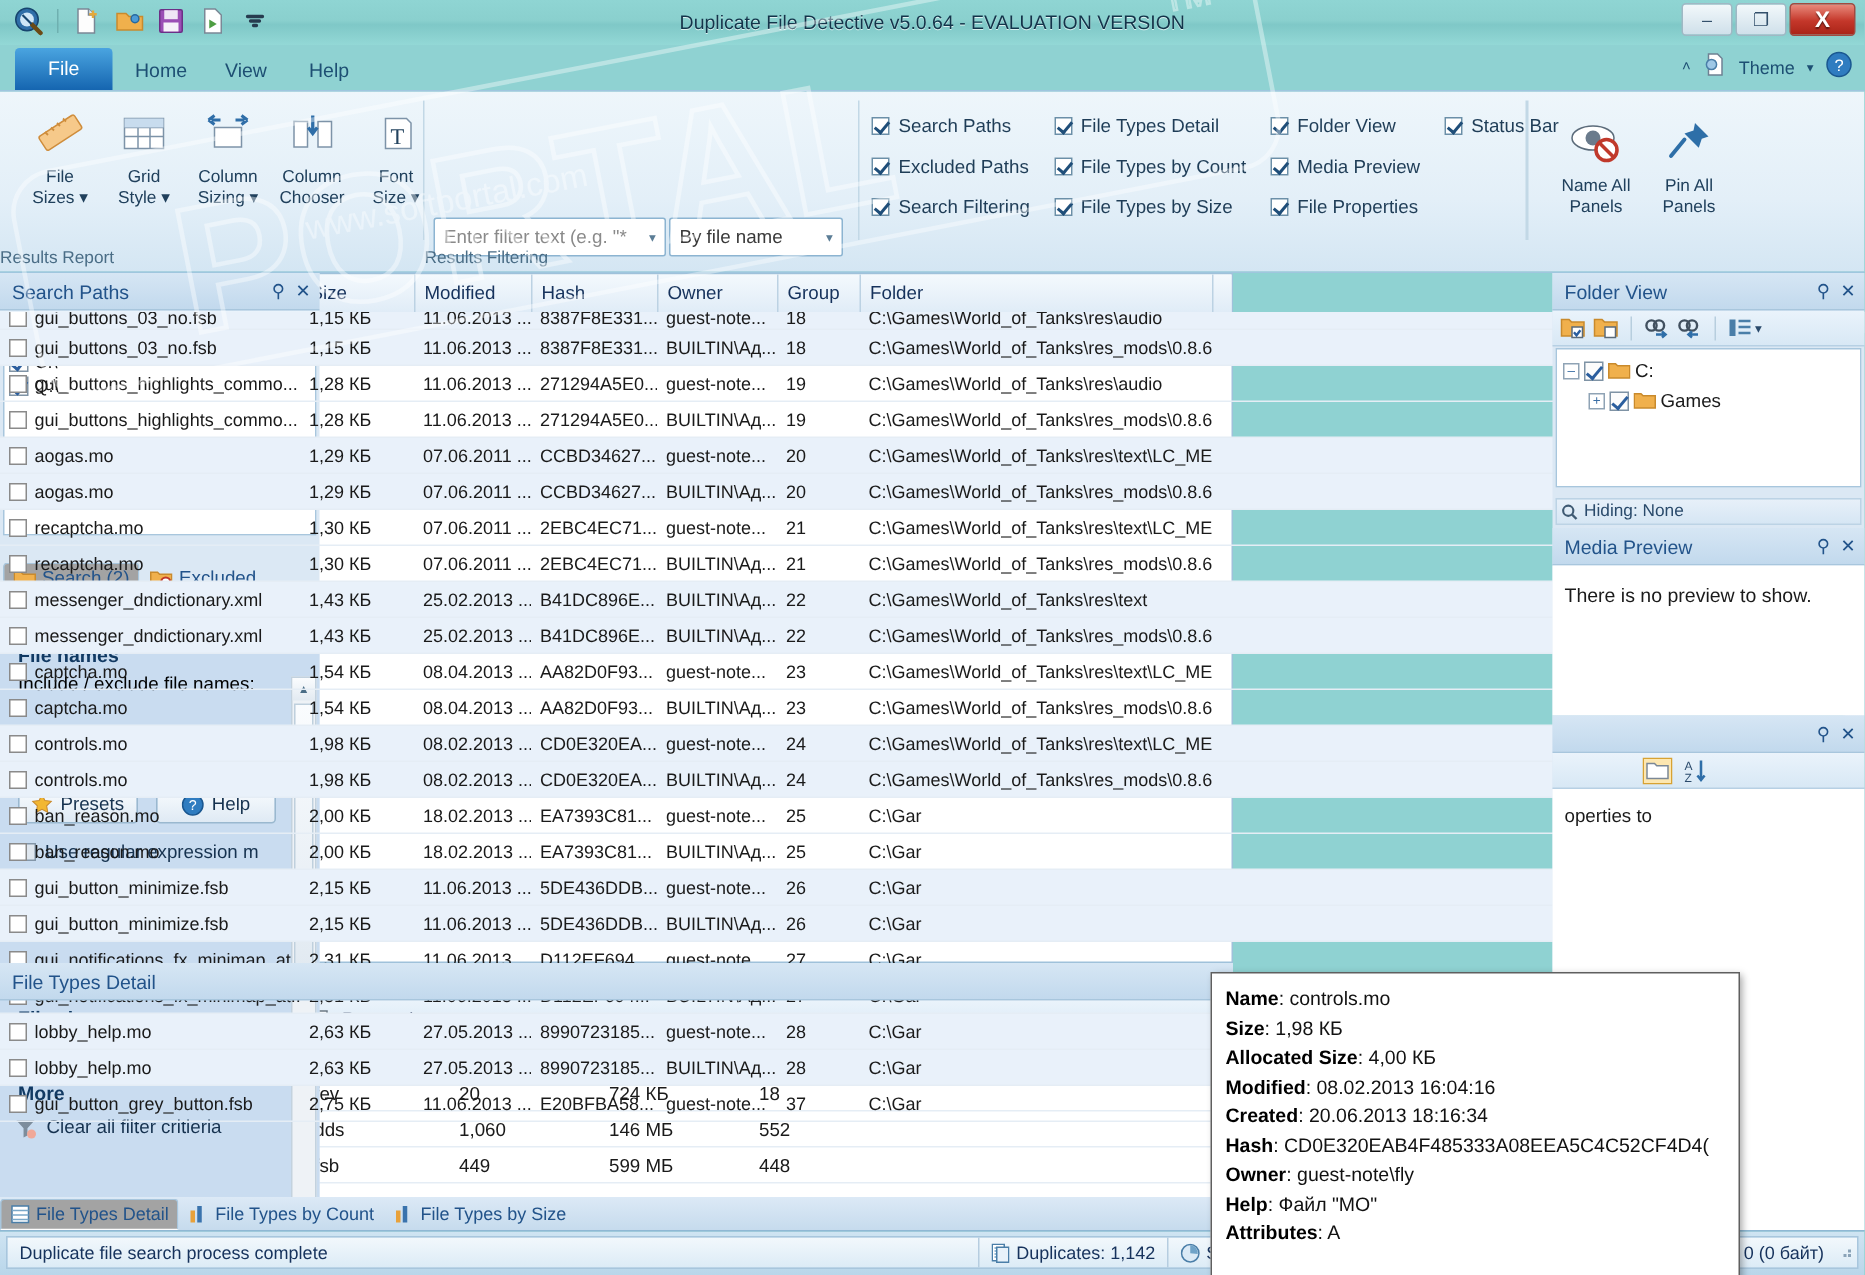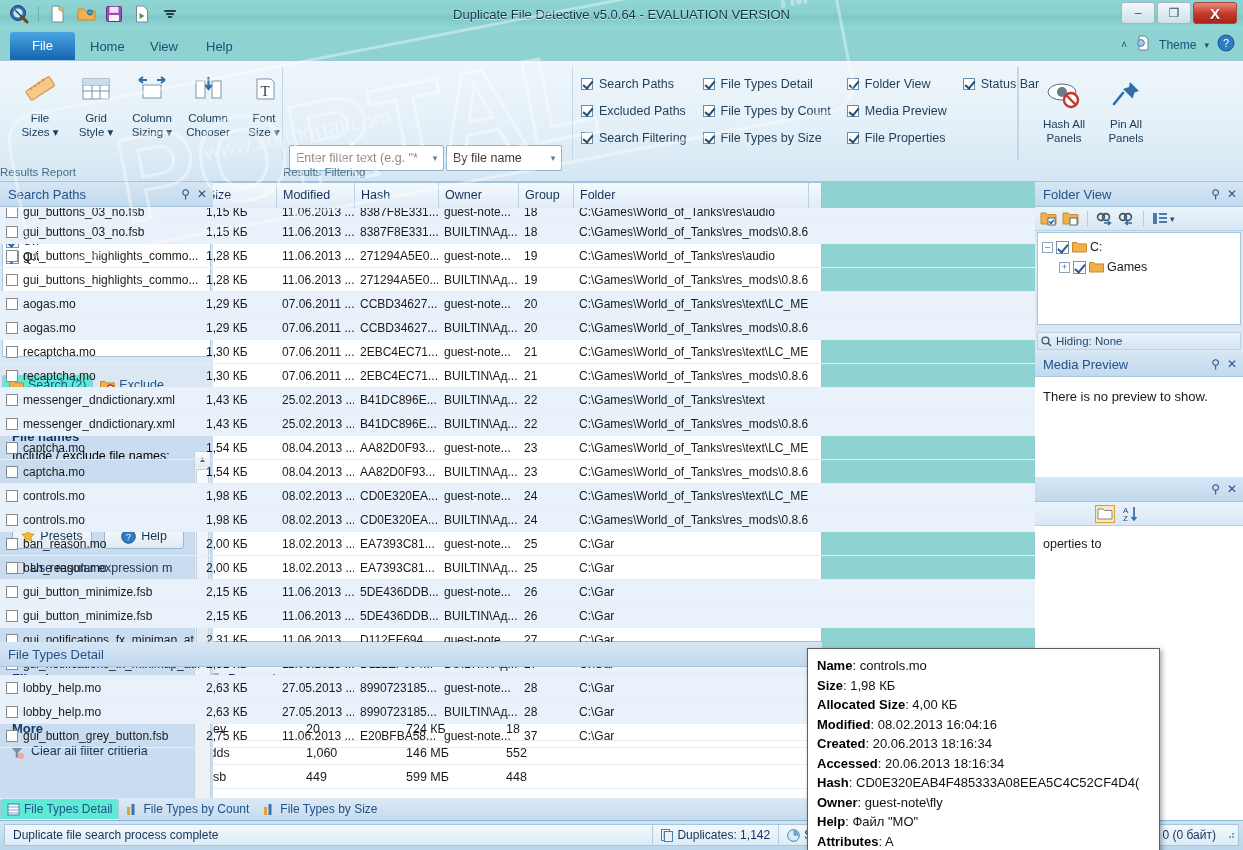--- a/index.html
+++ b/index.html
@@ -125,21 +125,21 @@
   .tsep { width:1px; height:16px; background:#b7cede; margin:0 3px; }
 
   
   #p-searchpaths { left:0; top:0; width:213px; height:216px; }
   #sp-list { position:absolute; left:2px; top:50px; right:2px; height:125px; background:#fff; border:1px solid #a8c6dd; }
   .pathrow { display:flex; align-items:center; gap:4px; padding:1px 3px; font-size:12px; color:#1a1a1a; }
   .cbox2 { width:13px; height:13px; border:1px solid #7f93a5; background:#fcfcfc; position:relative; flex:none; }
   .cbox2.on::after { content:""; position:absolute; left:3px; top:0px; width:4px; height:9px; border:solid #2b5e9e; border-width:0 2px 2px 0; transform:rotate(40deg); }
   #sp-tabs { position:absolute; left:2px; bottom:2px; height:22px; display:flex; align-items:flex-end; font-size:12.5px; }
   .ptab { height:21px; line-height:21px; padding:0 6px; display:flex; align-items:center; gap:4px; color:#22538a; border:1px solid transparent; }
-  .ptab.sel { background:#5eead4; border:1px solid #a8c6dd; border-bottom-color:#fff; border-radius:3px 3px 0 0; }
+  .ptab.sel { background:#a3a3a3; border:1px solid #a8c6dd; border-bottom-color:#fff; border-radius:3px 3px 0 0; }
 
   
   #p-filtering { left:0; top:216px; width:213px; height:420px; }
   #sf-body { position:absolute; left:0; top:25px; right:0; bottom:0; background:#c9dcf0; overflow:hidden; }
   .sf-h { font-weight:bold; font-size:13px; color:#123a63; padding:6px 0 3px 12px; }
   .sf-lbl { font-size:12.5px; color:#000000; padding:2px 0 3px 12px; }
   #sf-input {
     position:absolute; left:12px; top:68px; width:155px; height:24px;
     background:#fff; border:1px solid #8cb4d1; display:flex; align-items:center;
   }
@@ -462,21 +462,21 @@
   <div class="rgroup" id="g-panels">
     <div class="bigbtn" style="left:18px; top:12px;">
       <span class="bi">
         <svg width="44" height="34" viewBox="0 0 44 34">
             <ellipse cx="20" cy="14" rx="14" ry="8" fill="#fff" stroke="#5b6b7a"></ellipse>
             <circle cx="20" cy="14" r="5" fill="#6a7b8c"></circle>
             <circle cx="29" cy="22" r="7" fill="#fff" stroke="#c0392b" stroke-width="2.4"></circle>
             <path d="M24.5 17.5 L33.5 26.5" stroke="#c0392b" stroke-width="2.4"></path>
           </svg>
       </span>
-      <div>Hash All</div>
+      <div>Name All</div>
       <div>Panels</div>
     </div>
     <div class="bigbtn" style="left:80px; top:12px;">
       <span class="bi">
         <svg width="36" height="34" viewBox="0 0 36 34">
             <path d="M22 4 l9 9 -4.5 1.5 -2 6 -9.5 -9.5 6 -2z" fill="#2e6fa8"></path>
             <path d="M15 15 L6 26" stroke="#2e6fa8" stroke-width="2.6" stroke-linecap="round"></path>
           </svg>
       </span>
       <div>Pin All</div>
@@ -542,21 +542,21 @@
             <path d="M0.5 1.5h4.5l1.4 1.4H14.5V11H0.5z" fill="#f0b04c" stroke="#c98a2c"></path>
           </svg>
         <span>Search (2)</span>
       </div>
       <div class="ptab">
         <svg width="15" height="12" viewBox="0 0 15 12">
             <path d="M0.5 1.5h4.5l1.4 1.4H14.5V11H0.5z" fill="#f0b04c" stroke="#c98a2c"></path>
             <circle cx="10.5" cy="8" r="3" fill="#fff" stroke="#c0392b" stroke-width="1.4"></circle>
             <path d="M8.6 8 h3.8" stroke="#c0392b" stroke-width="1.4"></path>
           </svg>
-        <span>Exclude ...</span>
+        <span>Excluded ...</span>
       </div>
     </div>
   </div>
 
   <div class="panel" id="p-filtering">
     <div class="ptitle">
       <span>Search Filtering</span>
       <span class="pbtns">
         <span>⚲</span>
         <span>✕</span>
@@ -1131,21 +1131,20 @@
     </div>
   </div>
 
   <div id="tooltip">
     <div id="tt-rows">
         <div><b>Name</b><span>: controls.mo</span></div>
         <div><b>Size</b><span>: 1,98 КБ</span></div>
         <div><b>Allocated Size</b><span>: 4,00 КБ</span></div>
         <div><b>Modified</b><span>: 08.02.2013 16:04:16</span></div>
         <div><b>Created</b><span>: 20.06.2013 18:16:34</span></div>
-        <div><b>Accessed</b><span>: 20.06.2013 18:16:34</span></div>
         <div><b>Hash</b><span>: CD0E320EAB4F485333A08EEA5C4C52CF4D4(</span></div>
         <div><b>Owner</b><span>: guest-note\fly</span></div>
         <div><b>Help</b><span>: Файл "MO"</span></div>
         <div><b>Attributes</b><span>: A</span></div>
       </div>
 
   </div>
 </div>
 
 <div id="status">

